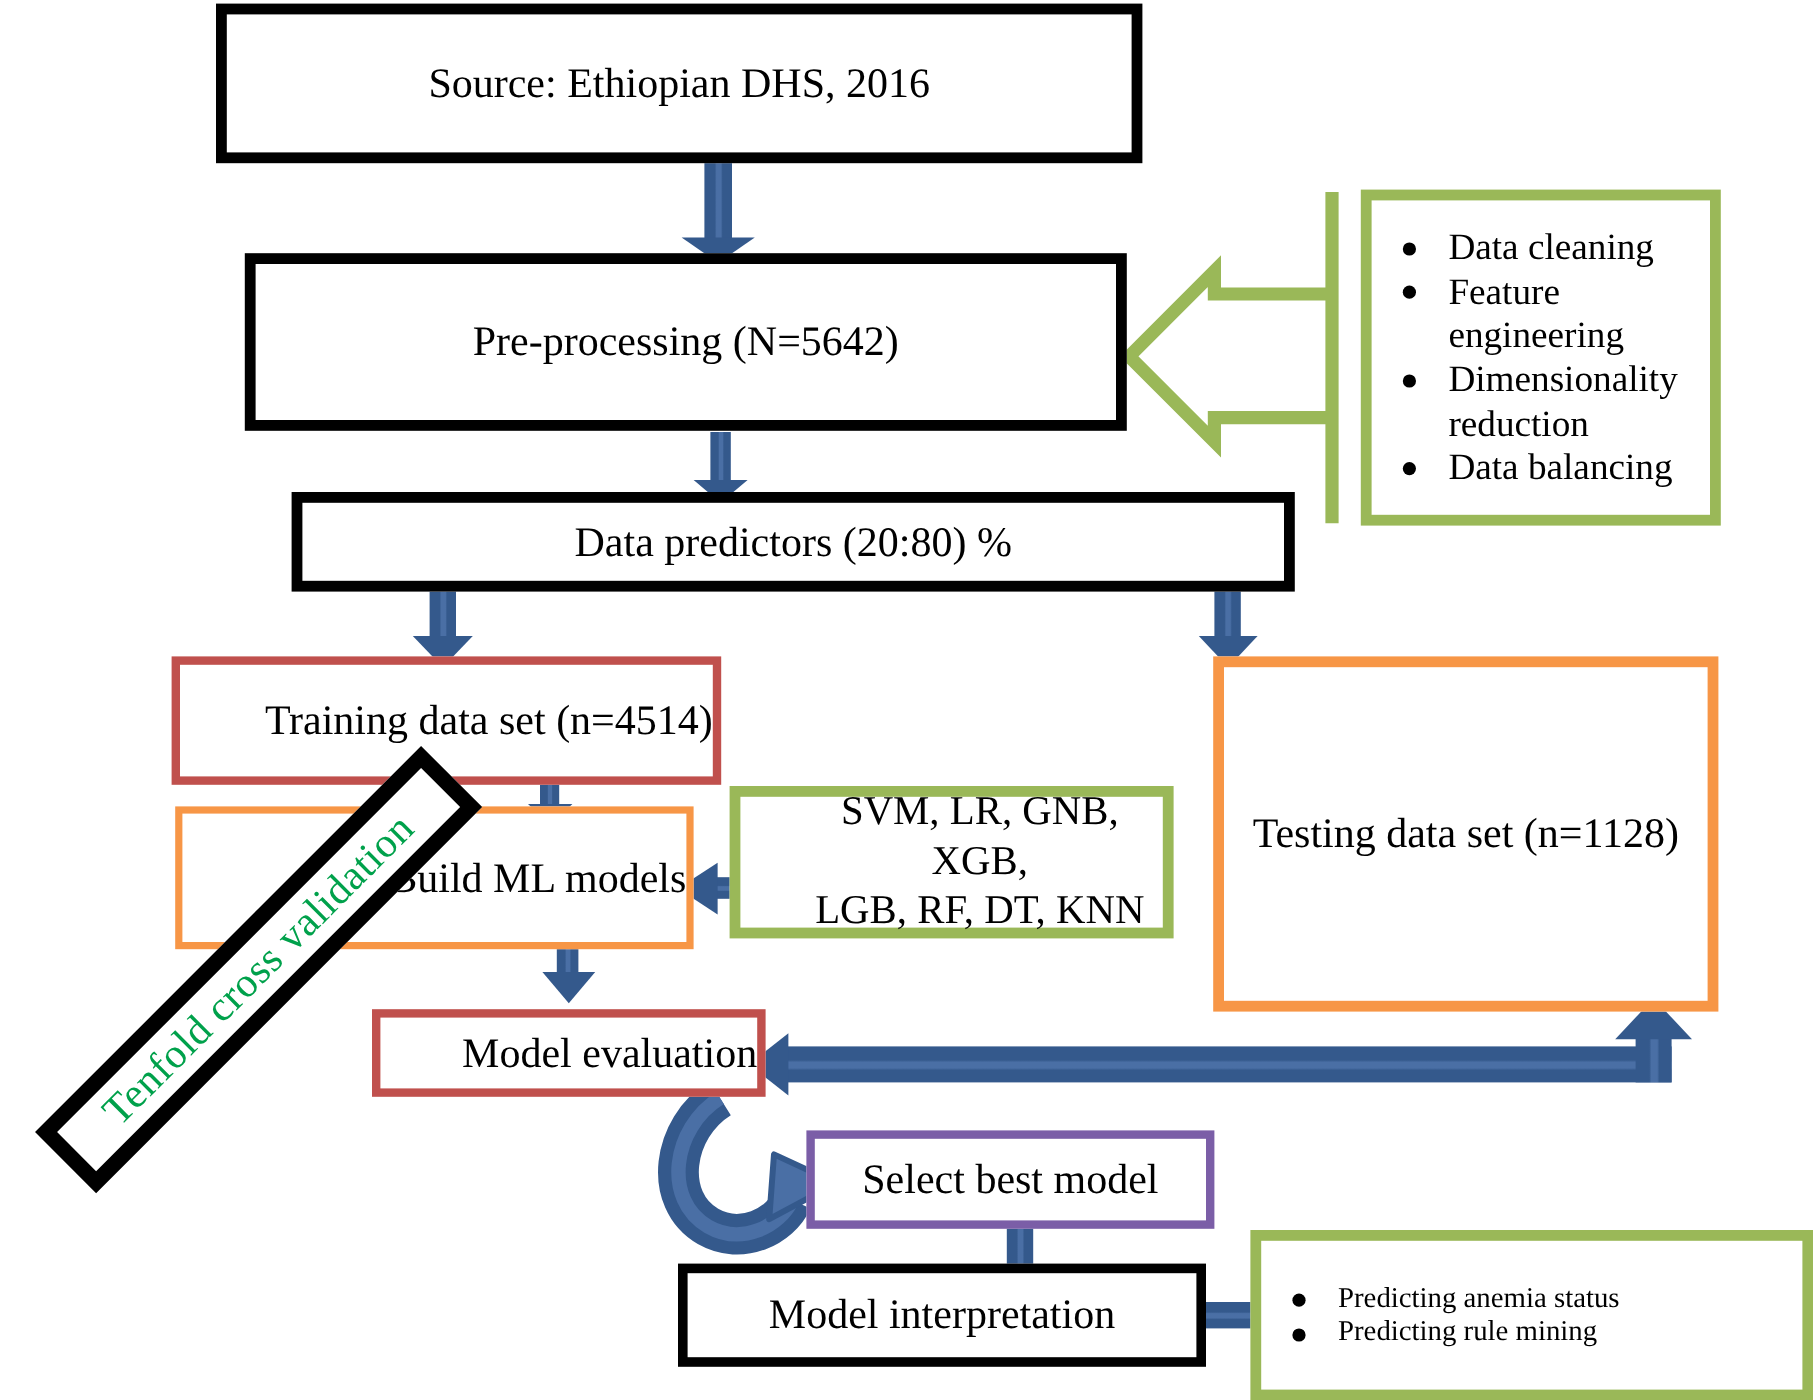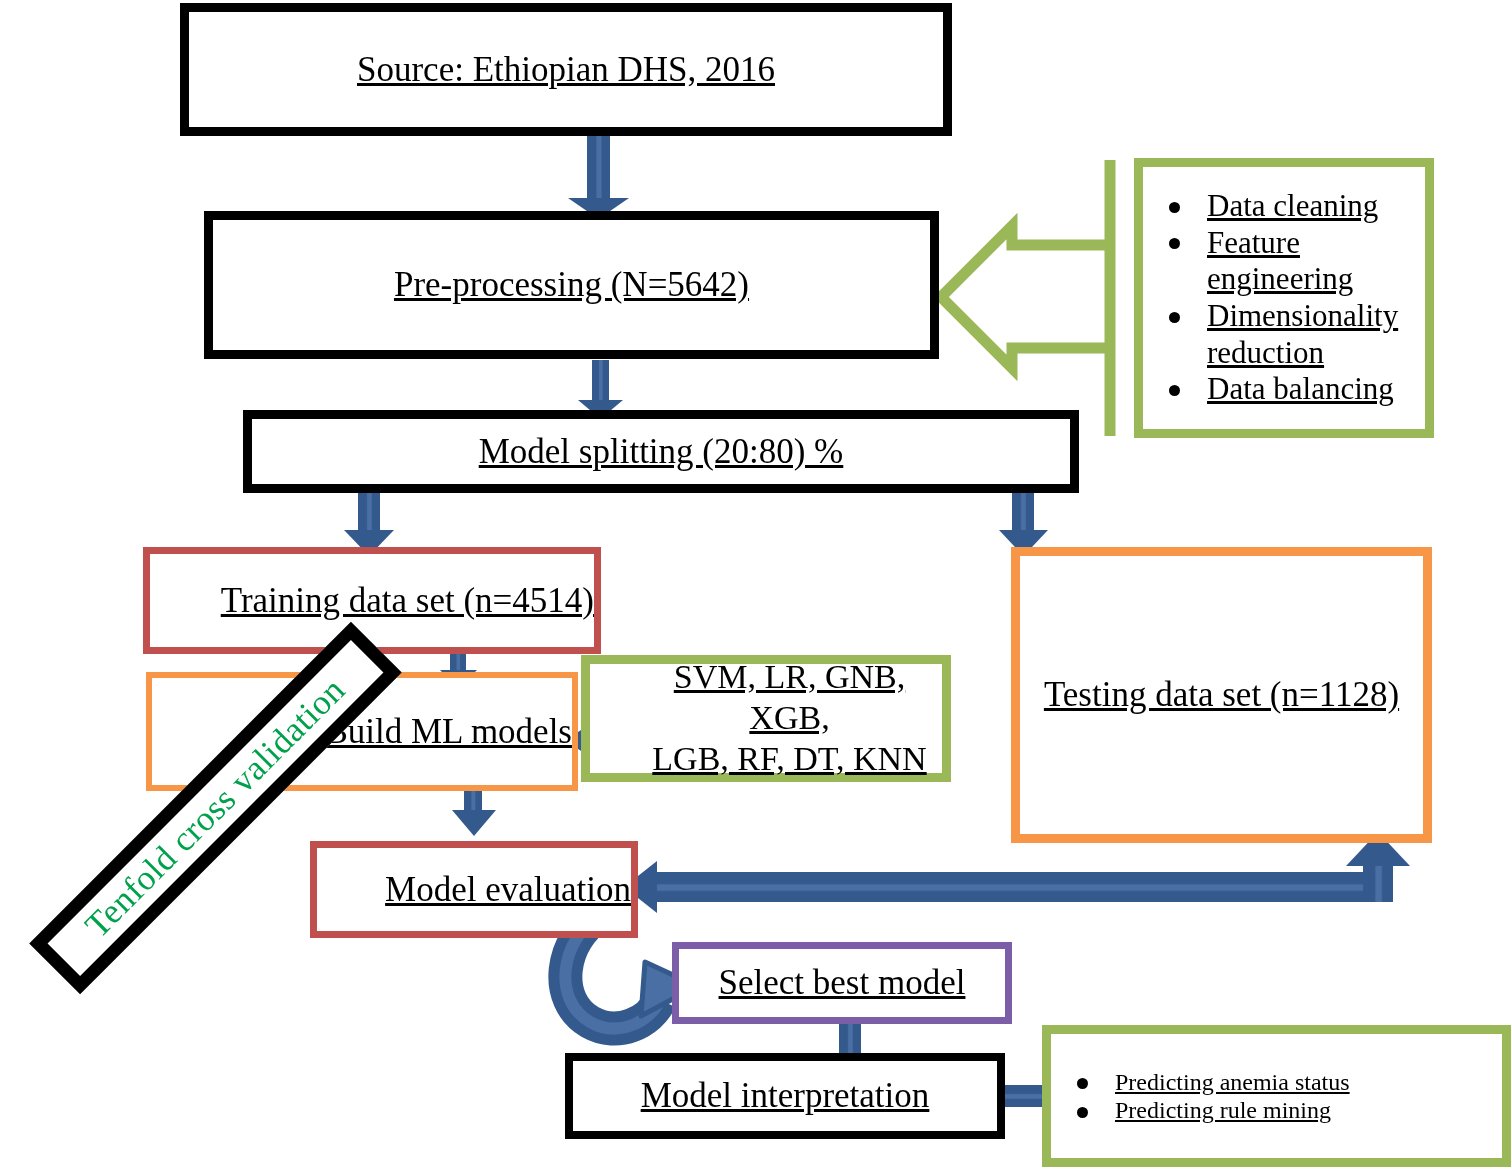--- a/index.html
+++ b/index.html
@@ -1,20 +1,20 @@
 <!DOCTYPE html>
 <html><head>
 <meta charset="utf-8">
 <style>
   html,body{margin:0;padding:0;background:#ffffff;}
   body{font-family:"Liberation Serif","DejaVu Serif",serif;}
   #stage{position:relative;width:1511px;height:1167px;background:#ffffff;overflow:hidden;}
   #stage svg.layer{position:absolute;left:0;top:0;width:1511px;height:1167px;pointer-events:none;}
 
-  .node{position:absolute;box-sizing:border-box;background:#ffffff;display:flex;align-items:center;text-decoration:underline;}
+  .node{position:absolute;box-sizing:border-box;background:#ffffff;display:flex;align-items:center;}
   .node .txt{width:100%;color:#000;line-height:1.12;}
   .center .txt{text-align:center;}
   .left .txt{text-align:right;}
 
   
   .b-black{border:9px solid #000000;}
   .b-black-thin{border:8px solid #000000;}
   .b-red{border:7px solid #c0504d;}
   .b-orange{border:6px solid #f79646;}
   .b-orange-thick{border:9px solid #f79646;justify-content:center;}
@@ -141,43 +141,43 @@
   <div class="node b-green" style="left:1100px;top:158px;width:300px;height:280px;padding:12px 6px 12px 2px;margin-left:34px;">
     <ul class="bl" style="font-size:31px;">
       <li><span class="bullet"></span><span>Data cleaning</span></li>
       <li><span class="bullet"></span><span>Feature engineering</span></li>
       <li><span class="bullet"></span><span>Dimensionality reduction</span></li>
       <li><span class="bullet"></span><span>Data balancing</span></li>
     </ul>
   </div>
 
   <div class="node center b-black" style="left:243px;top:410px;width:836px;height:83px;">
-    <div class="txt" style="font-size:35px;">Model splitting (20:80) %</div>
+    <div class="txt" style="font-size:35px;">Data predictors (20:80) %</div>
   </div>
 
   <div class="node left b-red" style="left:143px;top:547px;width:458px;height:107px;padding-left:22px;">
     <div class="txt" style="font-size:35px;">Training data set (n=4514)</div>
   </div>
 
   <div class="node center b-orange-thick" style="left:1011px;top:547px;width:421px;height:296px;">
     <div class="txt" style="font-size:35px;">Testing data set (n=1128)</div>
   </div>
 
   <div class="node left b-orange" style="left:146px;top:672px;width:432px;height:119px;padding-left:22px;">
     <div class="txt" style="font-size:35px;">Build ML models</div>
   </div>
 
-  <div class="node center b-green" style="left:581px;top:655px;width:370px;height:127px;padding-left:47px;">
+  <div class="node center b-green" style="left:608px;top:655px;width:370px;height:127px;padding-left:47px;">
     <div class="txt" style="font-size:34px;line-height:1.2;">
       <div>SVM, LR, GNB, XGB,</div>
       <div>LGB, RF, DT, KNN</div>
     </div>
   </div>
 
-  <div class="node left b-red" style="left:310px;top:841px;width:328px;height:97px;padding-left:32px;">
+  <div class="node left b-red" style="left:310px;top:841px;width:328px;height:73px;padding-left:32px;">
     <div class="txt" style="font-size:35px;">Model evaluation</div>
   </div>
 
   <div class="node center b-black-thin" style="left:565px;top:1053px;width:440px;height:86px;">
     <div class="txt" style="font-size:35px;">Model interpretation</div>
   </div>
 
   <div class="node center b-purple" style="left:672px;top:942px;width:340px;height:82px;">
     <div class="txt" style="font-size:35px;">Select best model</div>
   </div>

